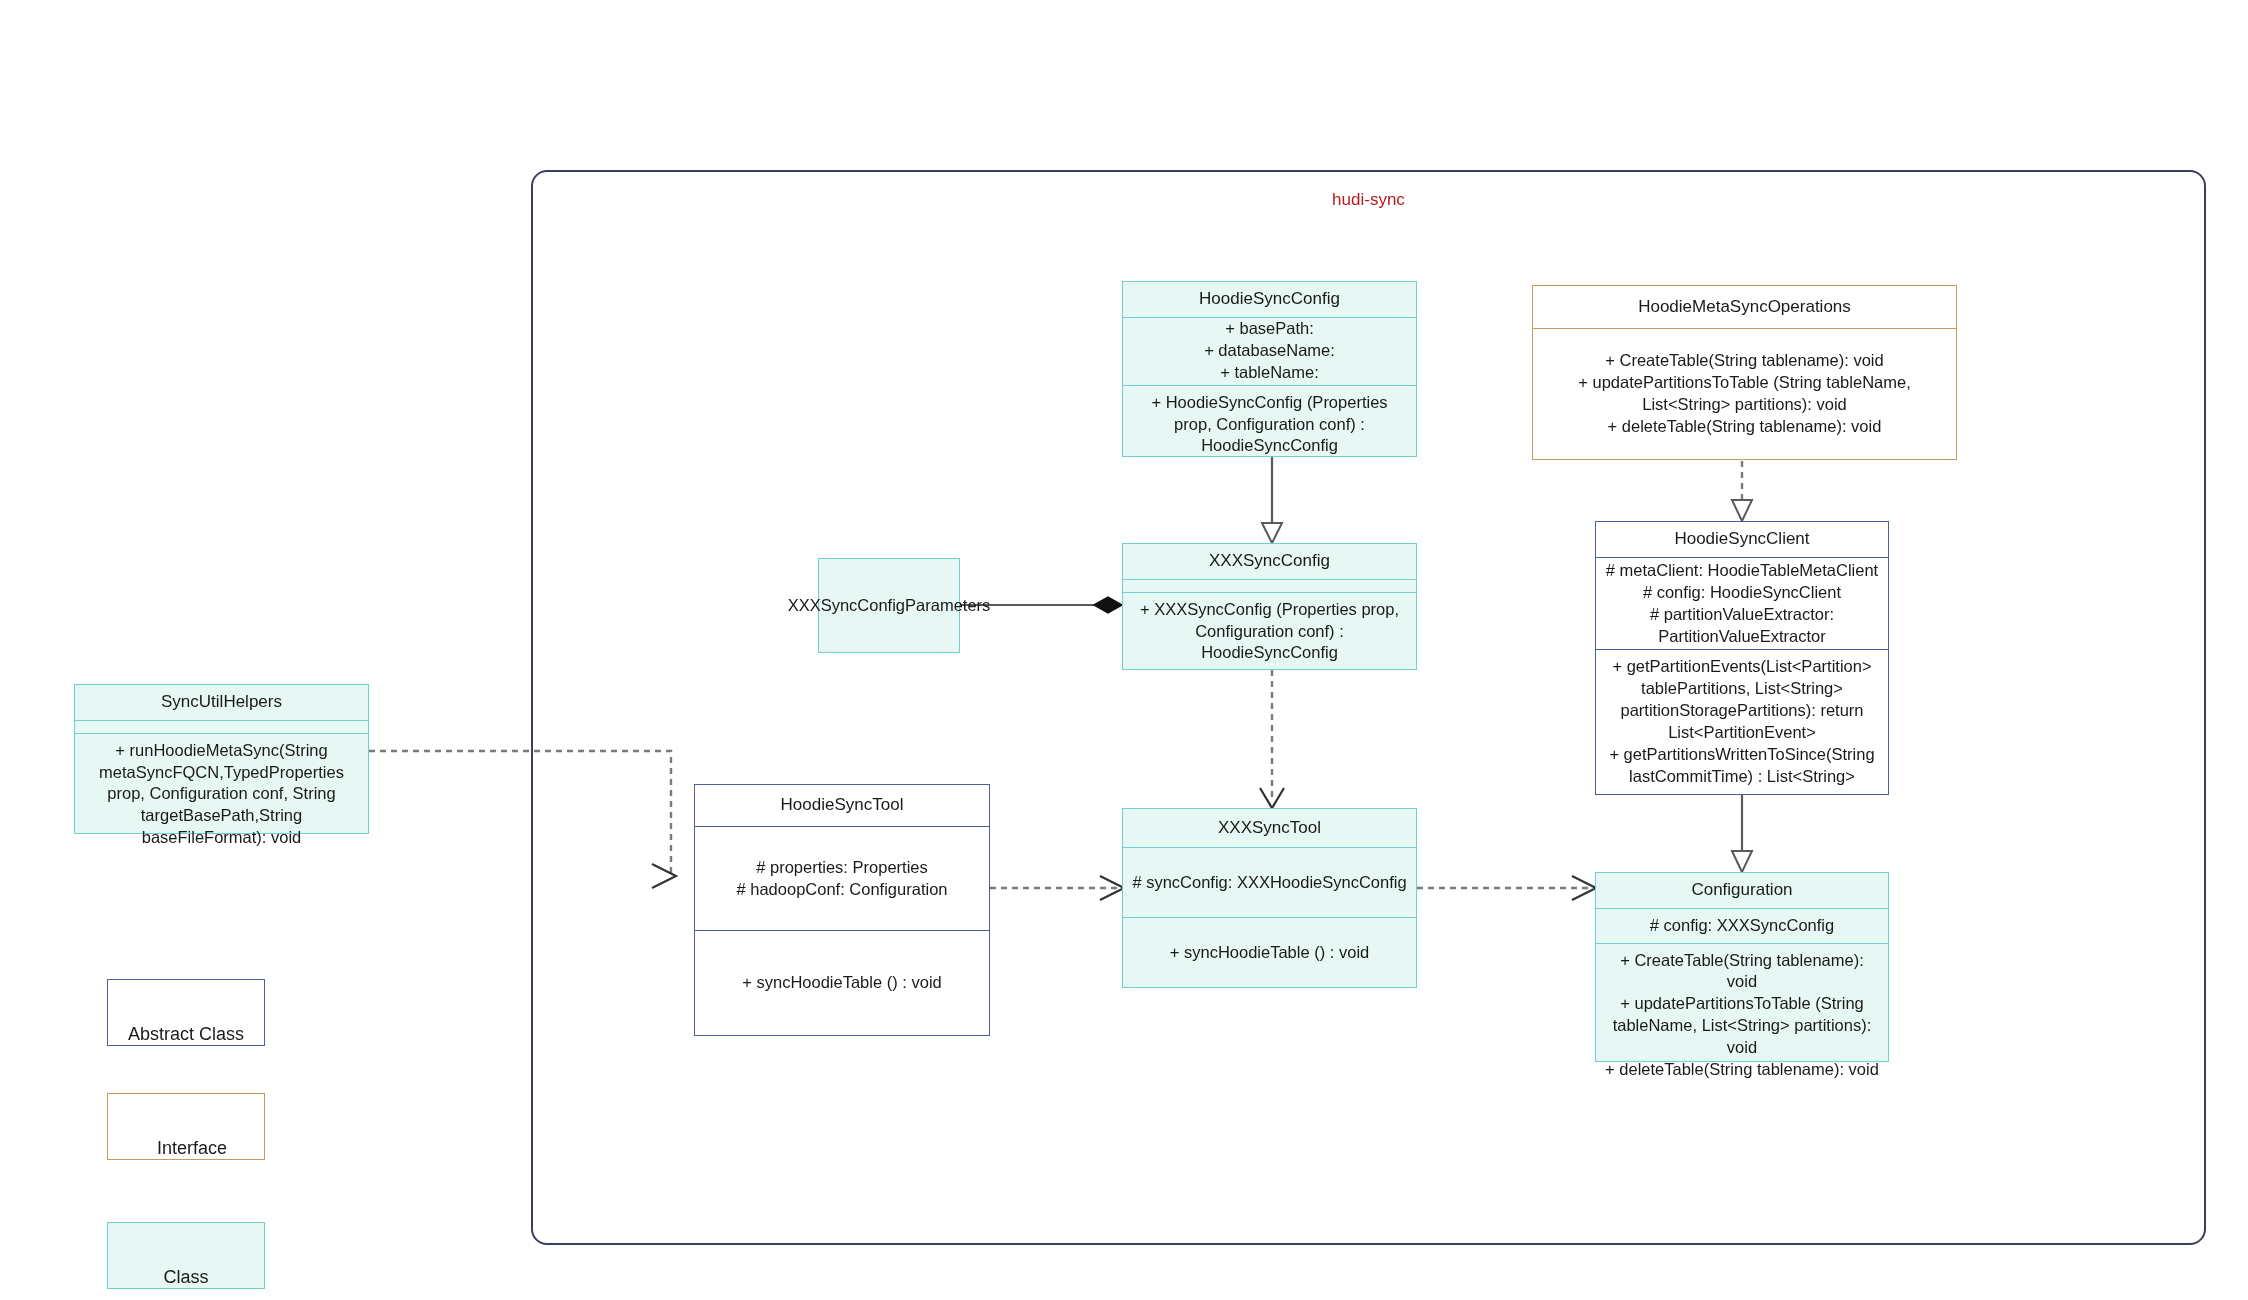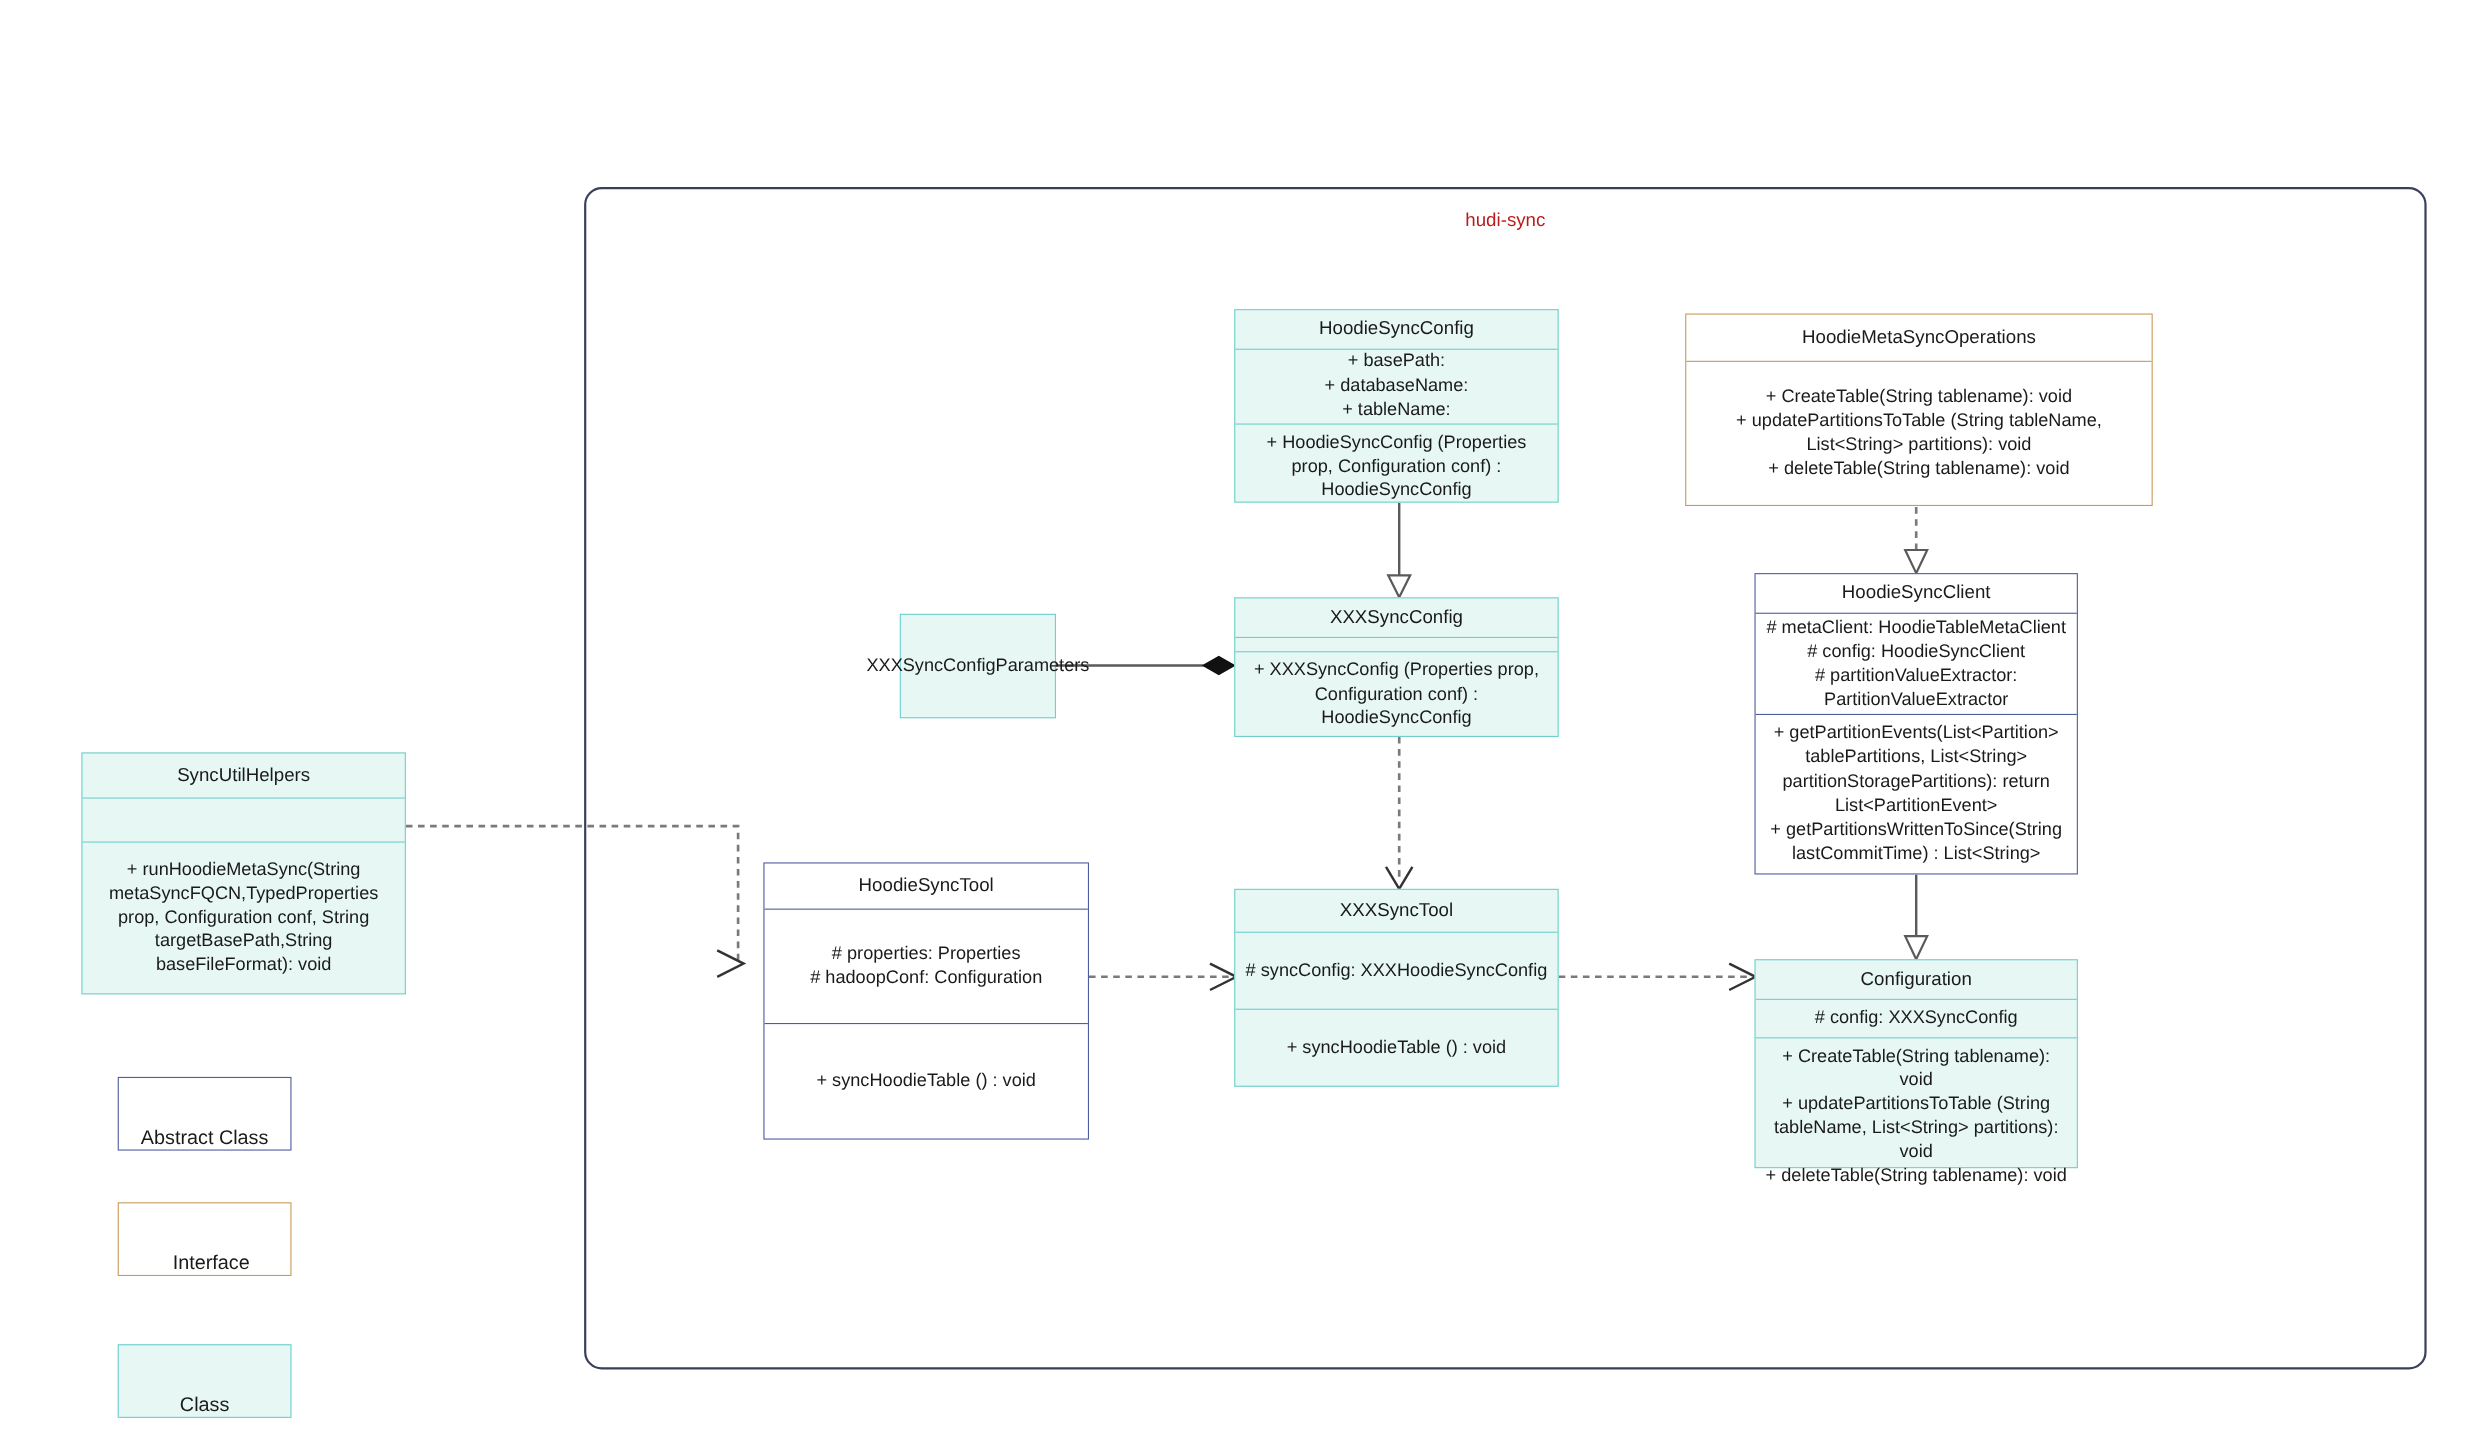--- a/index.html
+++ b/index.html
@@ -219,21 +219,21 @@
   </div>
 
   <div class="uml klass" style="left:1595px; top:872px; width:294px; height:190px;">
     <div class="compartment title-c" style="height:38px;">Configuration</div>
     <div class="compartment" style="height:55px;">#    config: XXXSyncConfig</div>
     <div class="compartment" style="flex:1;">+    CreateTable(String tablename): void
 +    updatePartitionsToTable (String tableName, List&lt;String&gt; partitions): void
 +    deleteTable(String tablename): void</div>
   </div>
 
-  <div class="uml klass" style="left:74px; top:684px; width:295px; height:220px;justify-content:flex-end;">
+  <div class="uml klass" style="left:74px; top:684px; width:295px; height:150px;">
     <div class="compartment title-c" style="height:40px;">SyncUtilHelpers</div>
     <div class="compartment" style="height:40px;"></div>
     <div class="compartment" style="flex:1;">+     runHoodieMetaSync(String metaSyncFQCN,TypedProperties prop, Configuration conf, String targetBasePath,String baseFileFormat): void</div>
   </div>
 
   <div class="uml abstract" style="left:694px; top:784px; width:296px; height:252px;">
     <div class="compartment title-c" style="height:41px;">HoodieSyncTool</div>
     <div class="compartment" style="height:104px;">#   properties: Properties
 #   hadoopConf: Configuration</div>
     <div class="compartment" style="flex:1;">+   syncHoodieTable () : void</div>

